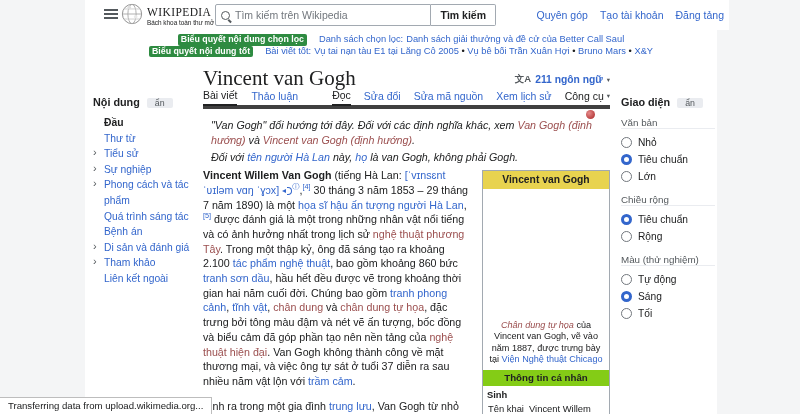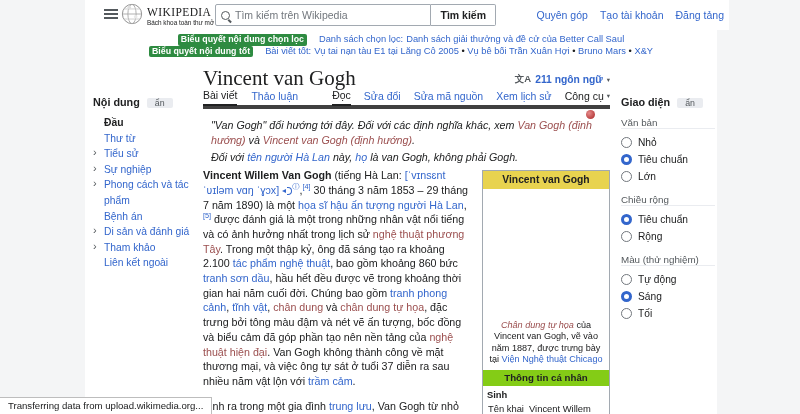--- a/index.html
+++ b/index.html
@@ -177,20 +177,21 @@
   <div class="toc">
     <div class="panel-h">
       <span>Nội dung</span><span class="chip">ẩn</span>
     </div>
     <div class="toc-list">
         <div class="toc-item active"><span>Đầu</span></div>
         <div class="toc-item"><span>Thư từ</span></div>
         <div class="toc-item"><span class="toc-arrow">›</span><span>Tiểu sử</span></div>
         <div class="toc-item"><span class="toc-arrow">›</span><span>Sự nghiệp</span></div>
         <div class="toc-item"><span class="toc-arrow">›</span><span>Phong cách và tác phẩm</span></div>
+        <div class="toc-item"><span>Quá trình sáng tác</span></div>
         <div class="toc-item"><span>Bệnh án</span></div>
         <div class="toc-item"><span class="toc-arrow">›</span><span>Di sản và đánh giá</span></div>
         <div class="toc-item"><span class="toc-arrow">›</span><span>Tham khảo</span></div>
         <div class="toc-item"><span>Liên kết ngoài</span></div>
       </div>
   </div>
 
   <div class="appearance">
     <div class="panel-h">
       <span>Giao diện</span><span class="chip">ẩn</span>

